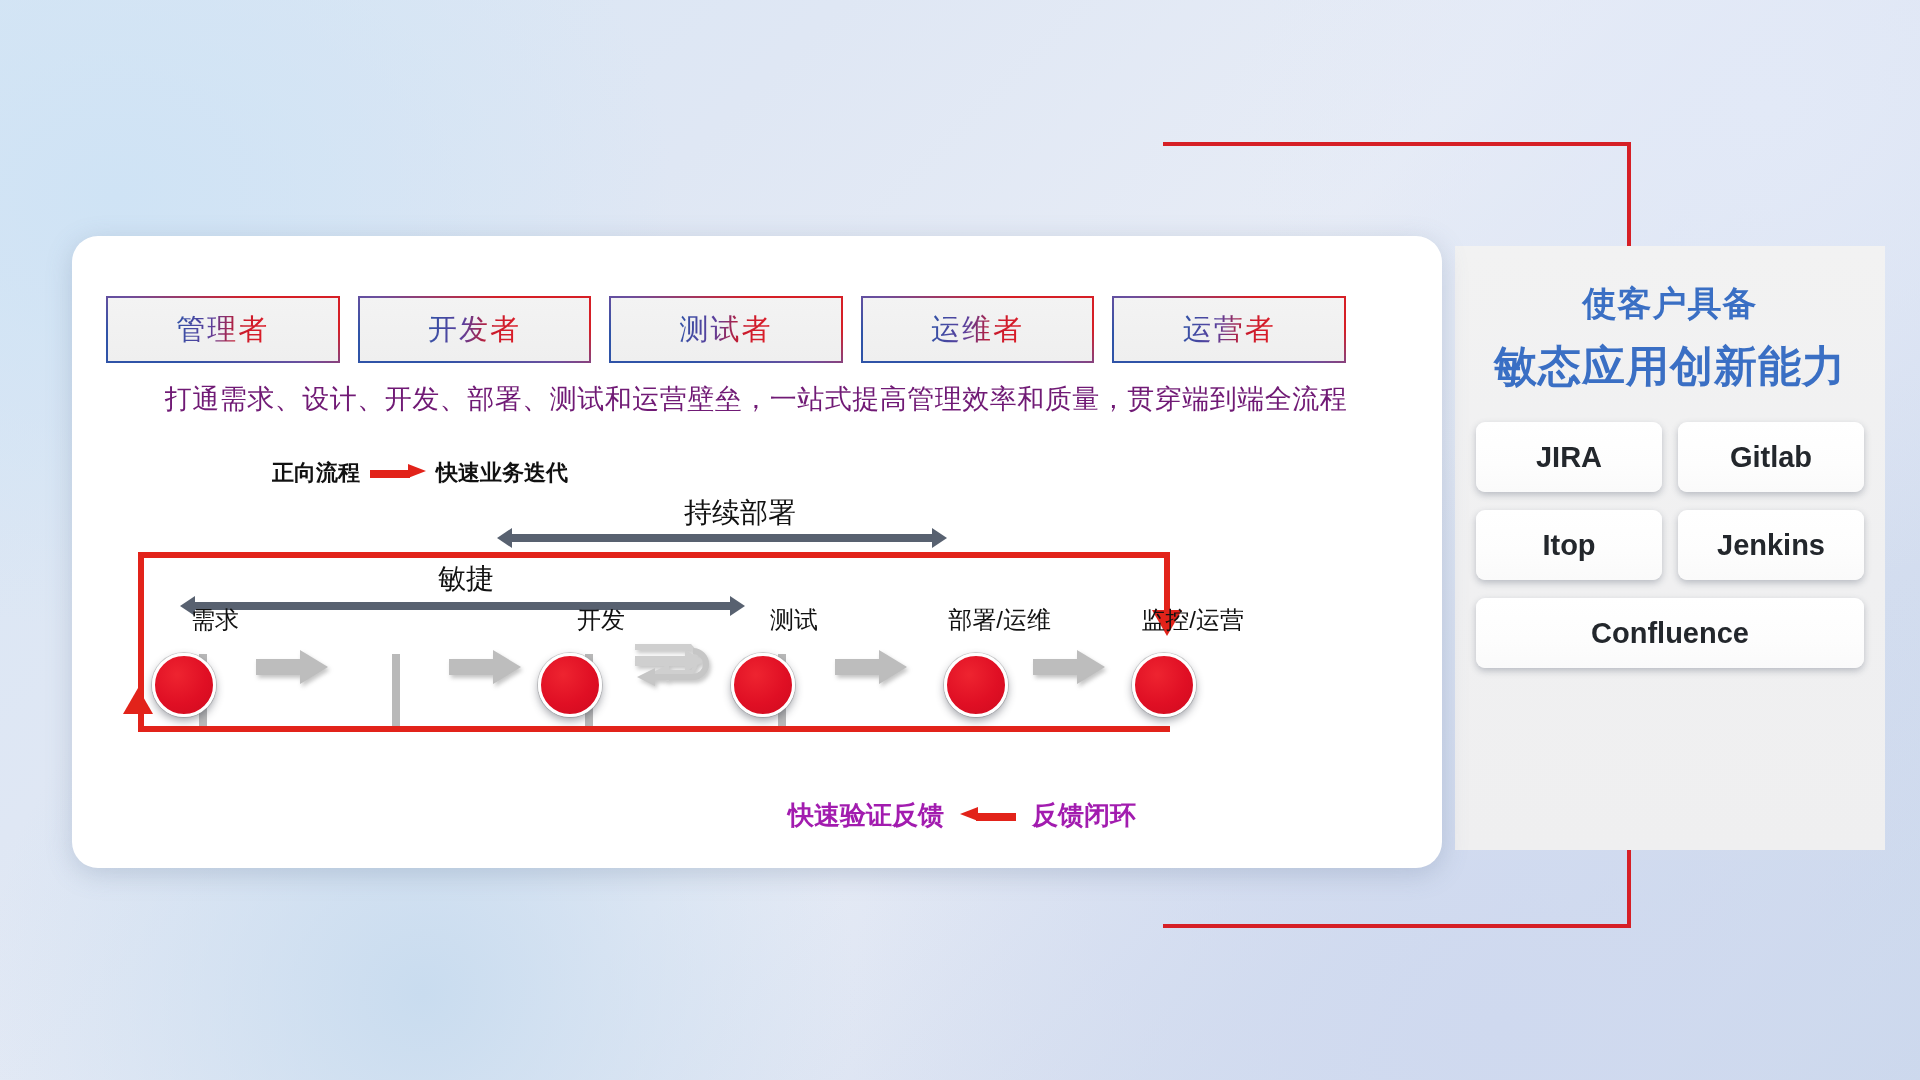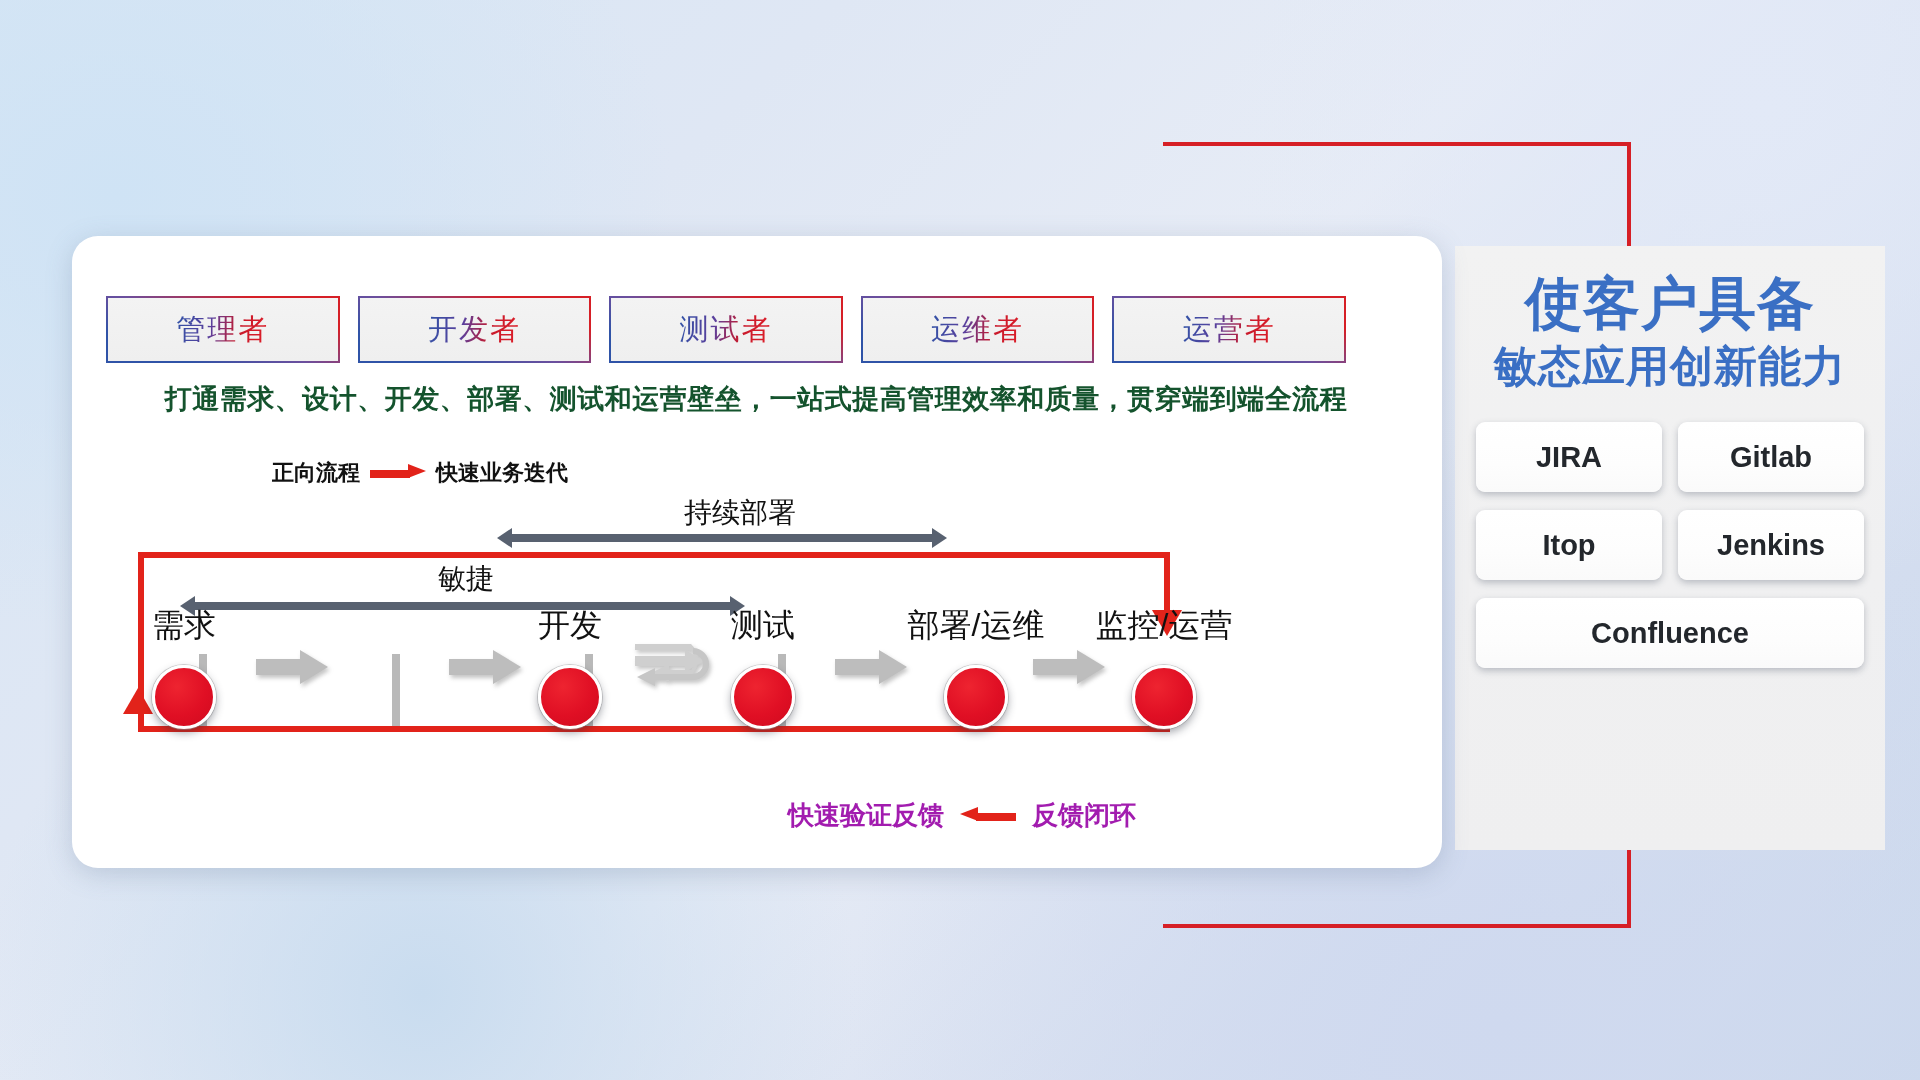--- a/index.html
+++ b/index.html
@@ -21,21 +21,21 @@
     border:4px solid #d61f26; border-left:none; background:transparent; z-index:1;
   }
 
   
   .right-panel{
     position:absolute; left:1455px; top:246px; width:430px; height:604px;
     background:linear-gradient(180deg,#f2f2f2 0%,#f0f0f1 55%,#efeff0 100%);
     z-index:3; padding-top:26px;
   }
   .rp-title{ text-align:center; color:#3a6fc4; font-weight:700; letter-spacing:1px; }
-  .rp-title .l1{ font-size:57px; line-height:62px;text-align:center; }
+  .rp-title .l1{ font-size:34px; line-height:62px;text-align:center; }
   .rp-title .l2{ font-size:43px; line-height:64px; }
 
   .badge-grid{
     margin:24px 12px 0 12px; display:flex; flex-wrap:wrap;
     gap:18px 16px; justify-content:center;
   }
   .badge{
     width:186px; height:70px; border-radius:9px;
     background:linear-gradient(180deg,#ffffff 0%,#fdfdfd 60%,#fafafa 100%);
     box-shadow:0 3px 7px rgba(60,70,90,.30);
@@ -68,21 +68,21 @@
     -webkit-mask-composite:xor; mask-composite:exclude; pointer-events:none;
   }
   .role span{
     font-size:29px; font-weight:500; letter-spacing:2px;
     background:linear-gradient(100deg,#2f53a7 0%,#5b3f9c 38%,#c8192b 66%,#e01f28 100%);
     -webkit-background-clip:text; background-clip:text; color:transparent;
   }
 
   .desc{
     position:absolute; left:34px; top:145px; width:1300px; text-align:center;
-    font-size:27px; font-weight:700; color:#14532d; letter-spacing:.5px;
+    font-size:27px; font-weight:400; color:#701a75; letter-spacing:.5px;
   }
 
   
   .legend-top{ position:absolute; left:200px; top:222px; display:flex; align-items:center; gap:10px; }
   .legend-top .t{ font-size:22px; font-weight:700; color:#111; }
   .ar-red{ position:relative; width:56px; height:12px; }
   .ar-red .shaft{ position:absolute; left:0; top:3px; width:40px; height:8px; background:#e2231a; }
   .ar-red .head{ position:absolute; right:0; top:-3px; width:0;height:0;
     border-top:7px solid transparent;border-bottom:7px solid transparent;border-left:18px solid #e2231a; }
   .ar-red.rev .shaft{ left:16px; }
@@ -111,21 +111,21 @@
     border-left:15px solid transparent;border-right:15px solid transparent;border-top:26px solid #e2231a; z-index:2;
   }
   .loop-arrow-up{
     position:absolute; left:51px; top:452px; width:0;height:0;
     border-left:15px solid transparent;border-right:15px solid transparent;border-bottom:26px solid #e2231a; z-index:2;
   }
 
   
   .stages{ position:absolute; left:36px; top:368px; width:1230px; height:120px; z-index:5; }
   .stage{ position:absolute; text-align:center; }
-  .stage .lbl{ font-size:32px; color:#111; white-space:nowrap; margin-bottom:17px; }
+  .stage .lbl{ font-size:24px; color:#111; white-space:nowrap; margin-bottom:17px;text-align:right; }
   .dot{
     width:64px;height:64px;border-radius:50%;
     background:radial-gradient(circle at 38% 32%,#ee2430 0%,#e00f24 55%,#cf0a1e 100%);
     border:3px solid #fff; box-shadow:0 4px 8px rgba(40,45,60,.42), 0 0 0 1px rgba(180,180,180,.55);
     margin:0 auto;
   }
   
   .gar{ position:absolute; top:46px; width:72px; height:34px; }
   .gar svg{ display:block; filter:drop-shadow(2px 3px 2px rgba(90,90,90,.35)); }
   .cyc{ position:absolute; top:36px; width:92px; height:56px; }

